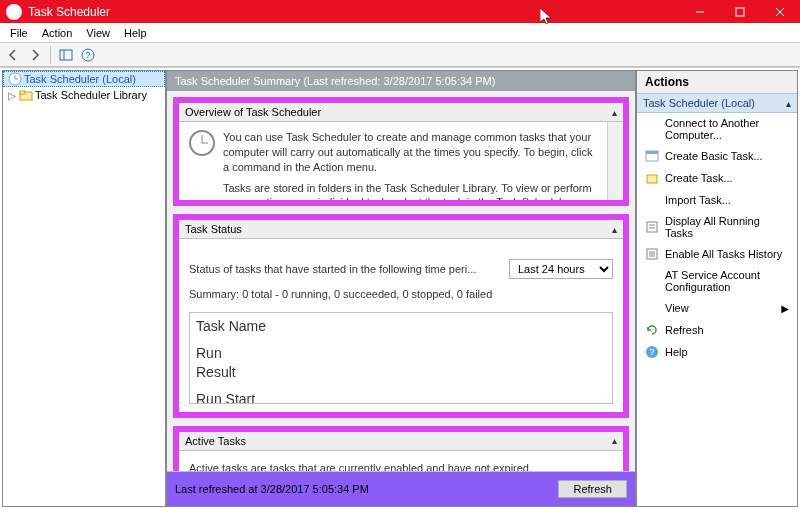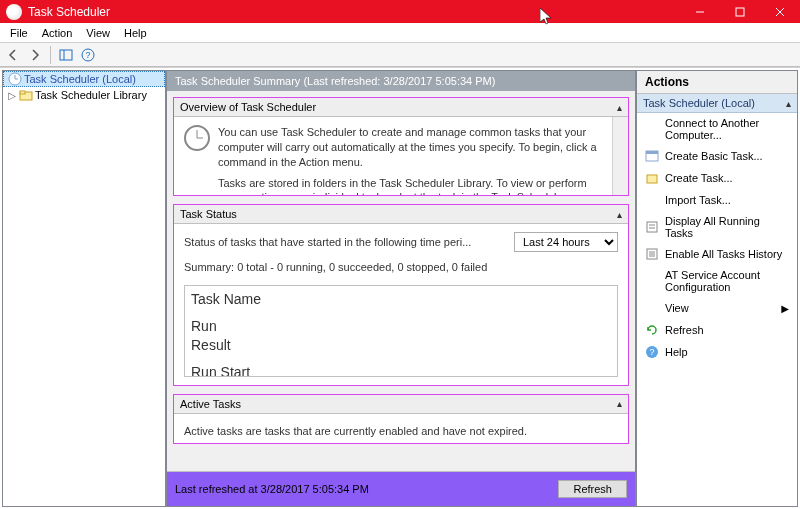--- a/index.html
+++ b/index.html
@@ -19,28 +19,28 @@
   .tree-pane { width: 164px; border: 1px solid #828790; margin: 2px 0 2px 2px; background: #fff; overflow: hidden; }
   .tree-item { display: flex; align-items: center; height: 16px; padding-left: 4px; gap: 2px; }
   .tree-item.selected { background: #cce8ff; border: 1px dotted #2a7abf; }
   .tree-icon { width: 14px; height: 14px; }
   .tree-expand { width: 10px; font-size: 10px; color: #666; text-align: center; }
   .tree-label { font-size: 11px; color: #2a50a7; }
   .tree-label.black { color: #000; }
   .center-pane { flex: 1; border: 1px solid #828790; margin: 2px 0; background: #f0f0f0; display: flex; flex-direction: column; overflow: hidden; }
   .center-header { background: #9ea6b0; color: #fff; padding: 4px 8px; font-size: 11px; }
   .center-body { flex: 1; overflow-y: auto; padding: 6px 6px 0 6px; }
-  .panel { border: 1px solid #d946ef; background: #a3a3a3; margin-bottom: 8px; }
+  .panel { border: 6px solid #d946ef; background: #a3a3a3; margin-bottom: 8px; }
   .panel-header { background: #eeeeee; border-bottom: 1px solid #c0c0c0; padding: 3px 6px; display: flex; justify-content: space-between; align-items: center; font-size: 11px; }
   .panel-body { padding: 8px 10px; background: #fff; font-size: 11px; color: #333; line-height: 1.35; }
   .overview-row { display: flex; gap: 8px; }
   .clock-icon { width: 26px; height: 26px; border: 2px solid #888; border-radius: 50%; background: #fff; flex-shrink: 0; position: relative; }
   .clock-icon::before { content: ""; position: absolute; left: 50%; top: 50%; width: 1px; height: 8px; background: #888; transform-origin: bottom; transform: translate(-50%, -100%); }
   .clock-icon::after { content: ""; position: absolute; left: 50%; top: 50%; width: 1px; height: 6px; background: #888; transform-origin: bottom; transform: translate(-50%, -100%) rotate(90deg); }
-  .status-row1 { display: flex; align-items: center; justify-content: space-between; margin-bottom: 8px; }
+  .status-row1 { display: flex; align-items: center; justify-content: space-between; margin-bottom: 8px; margin-top: 12px; }
   .combo { border: 1px solid #adadad; background: #fff; height: 20px; width: 104px; font-size: 11px; padding: 0 4px; }
   .task-grid { border: 1px solid #c0c0c0; background: #fff; margin-top: 10px; height: 92px; overflow: hidden; }
   .grid-header { display: flex; border-bottom: 1px solid #d0d0d0; font-size: 14px; flex-direction: column; }
   .grid-header div { padding: 4px 6px; }
   .grid-scroll { height: 14px; background: #f0f0f0; display: flex; align-items: center; }
   .grid-thumb { height: 12px; background: #c8c8c8; width: 80%; margin-left: 14px; }
   .center-footer { border-top: 1px solid #c0c0c0; background: #8b5cf6; padding: 8px; display: flex; align-items: center; justify-content: space-between; }
   .refresh-btn { padding: 2px 14px; border: 1px solid #adadad; background: #e1e1e1; font-size: 11px; }
   .actions-pane { width: 162px; border: 1px solid #828790; margin: 2px 2px 2px 0; background: #fff; display: flex; flex-direction: column; }
   .actions-title { background: #f0f0f0; border-bottom: 1px solid #c0c0c0; font-weight: bold; padding: 4px 8px; font-size: 12px; }

